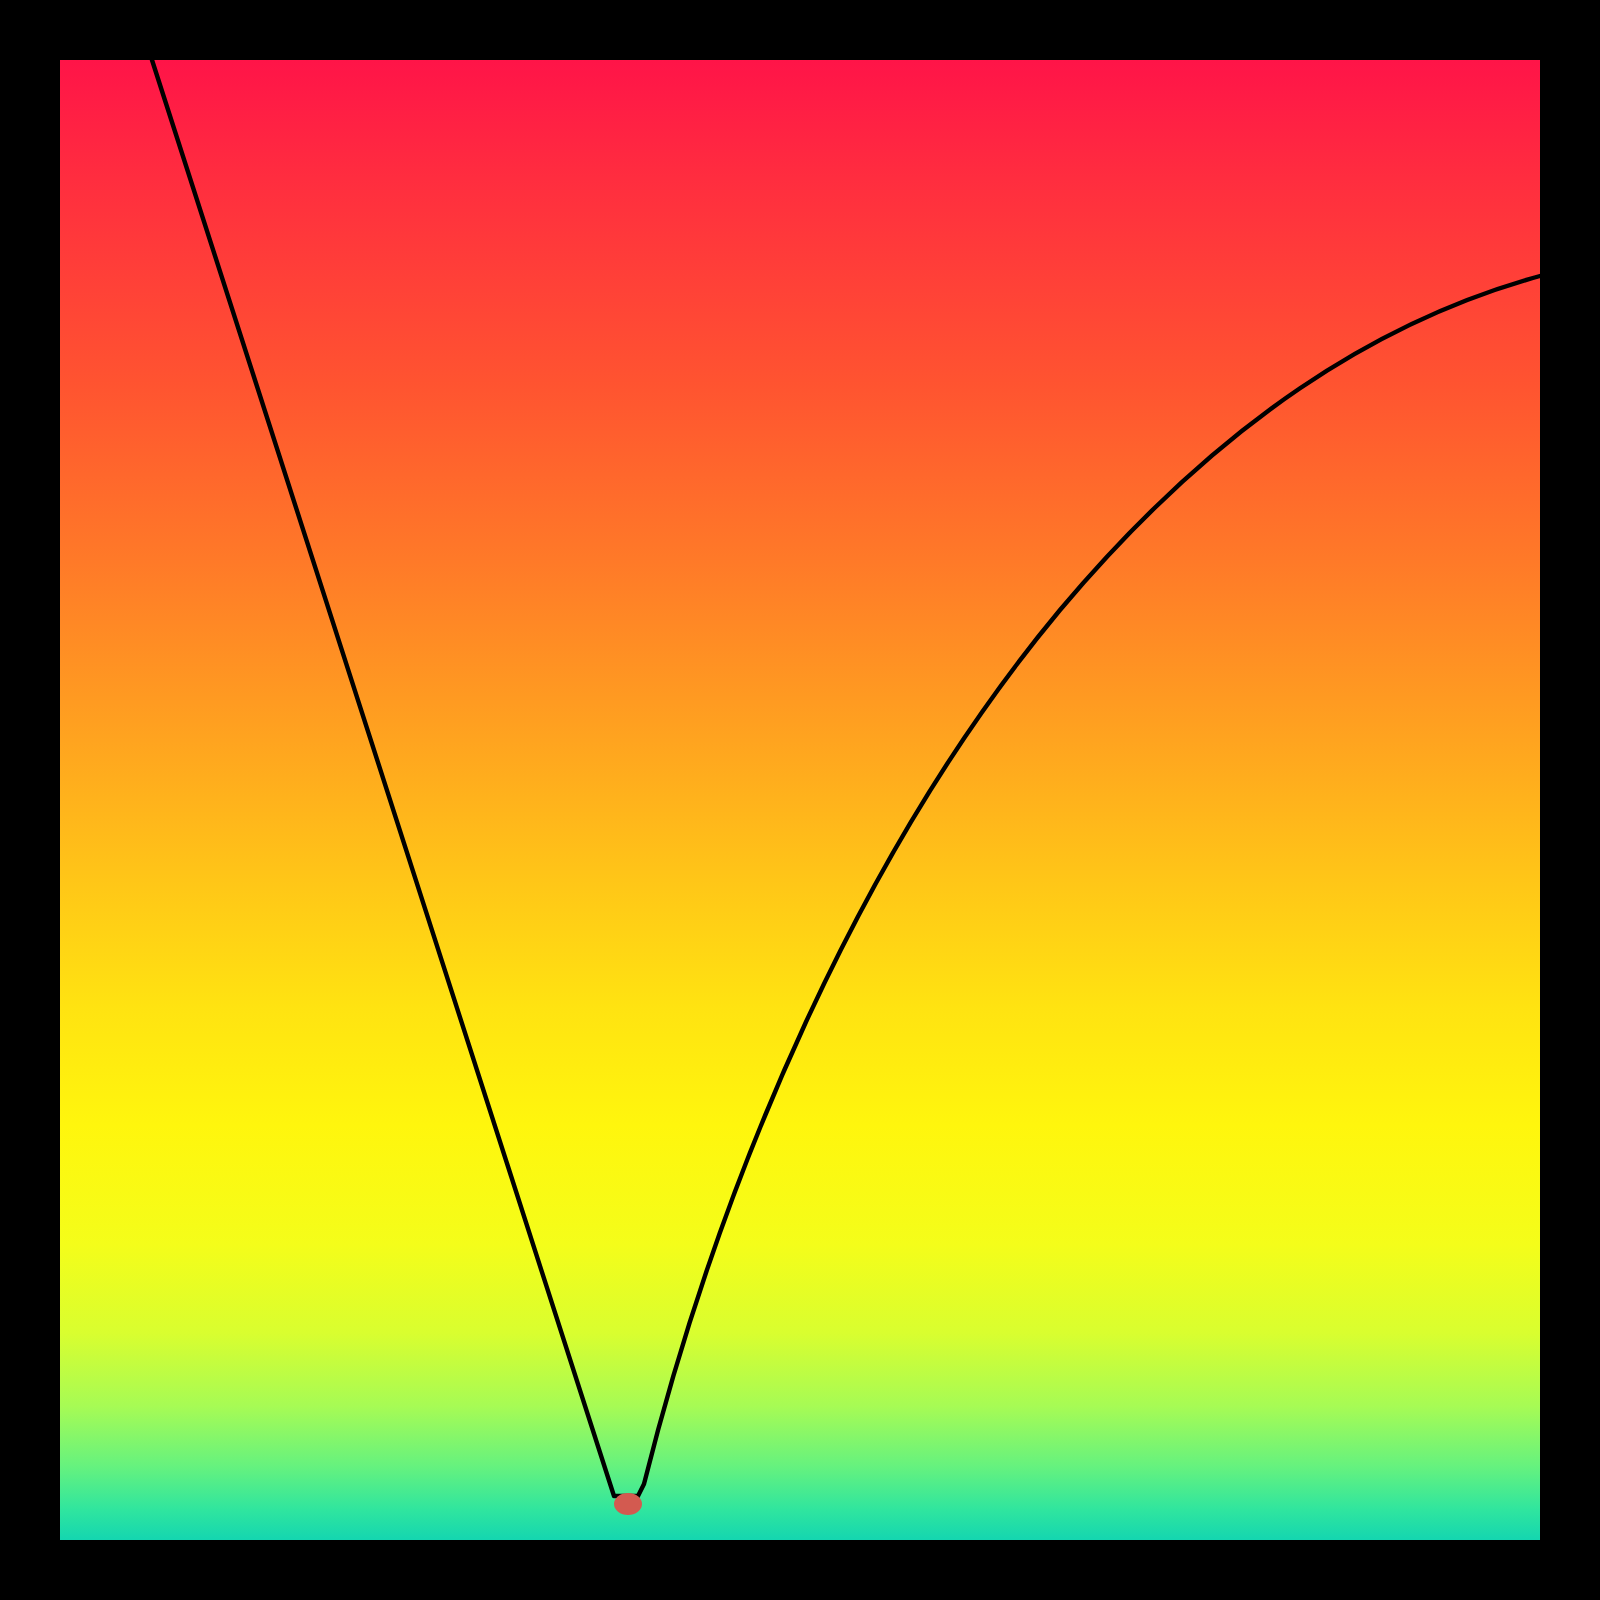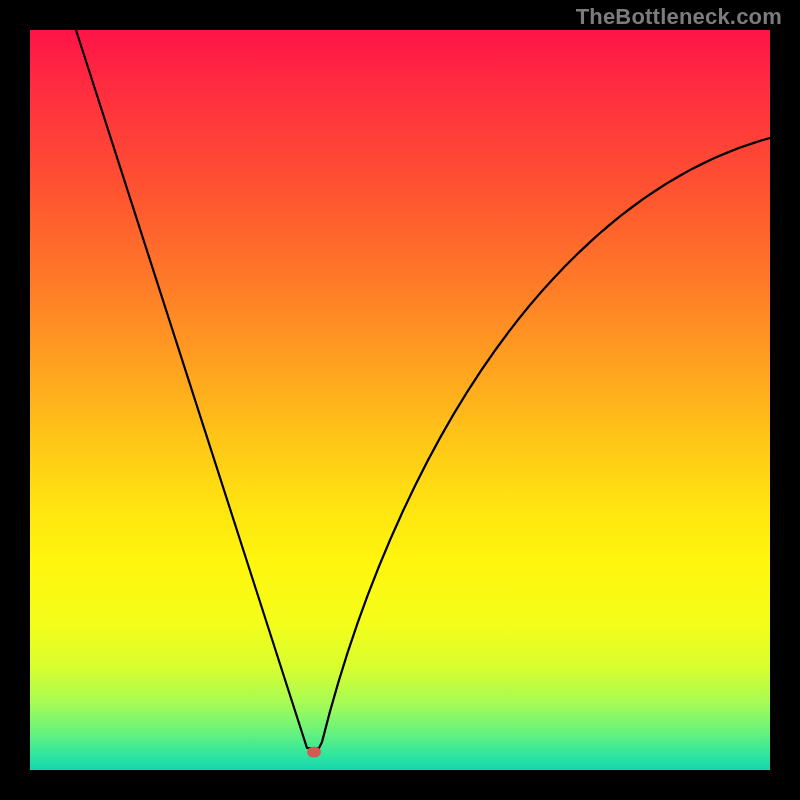--- a/index.html
+++ b/index.html
@@ -67,21 +67,20 @@
     stroke-linecap: round;
   }
   .marker {
     fill: #d35a50;
     stroke: none;
   }
 </style>
 </head>
 <body>
 <div class="frame">
-  <div class="watermark">TheBottleneck.com</div>
 
   <div class="plot">
     <svg viewBox="0 0 740 740">
 
       <path class="curve" d="M 46 0
            L 277 718
            L 289 718
            L 292 712
            C 330 560, 400 395, 500 275
            C 580 180, 660 130, 740 108"></path>

